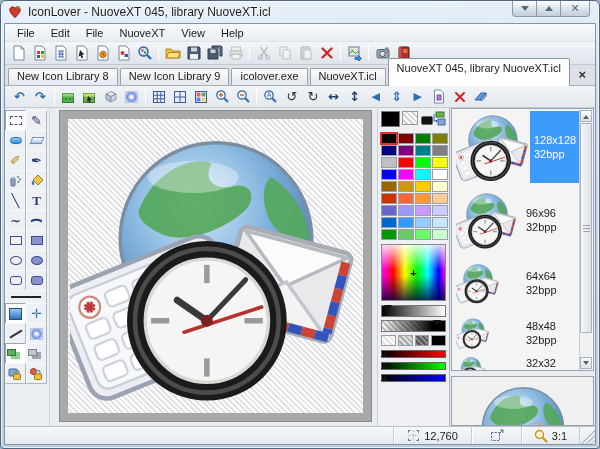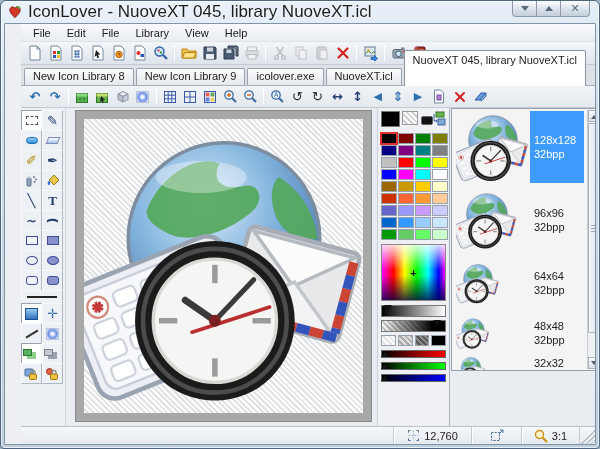--- a/index.html
+++ b/index.html
@@ -3,44 +3,44 @@
 <meta charset="utf-8">
 <style>
   html,body{margin:0;padding:0;width:600px;height:449px;overflow:hidden;
     font-family:"Liberation Sans","DejaVu Sans",sans-serif;font-size:11px;color:#1a1a1a;background:#9fb2c6;}
   *{box-sizing:border-box;}
   .window{position:absolute;inset:0;border:1px solid #4f6680;border-radius:6px 6px 4px 4px;
     background:linear-gradient(178deg,#eaf2fa 0%,#cfdce9 30%,#bccddd 100%);padding:0 3px 3px;overflow:hidden;
     box-shadow:inset 0 0 0 1px rgba(255,255,255,.65);}
   
   .titlebar{height:22px;display:flex;align-items:center;gap:5px;padding:0 3px;position:relative;}
-  .title-text{font-size:17px;color:#1c1c1c;text-shadow:0 0 2px #fff;}
+  .title-text{font-size:12px;color:#1c1c1c;text-shadow:0 0 2px #fff;}
   .winbtns{position:absolute;top:0;right:6px;display:flex;}
   .winbtn{width:25px;height:16px;border:1px solid #8b9aab;border-top:none;margin-left:-1px;
     background:linear-gradient(#fdfeff,#d7dfe8 60%,#c3cedb);display:flex;align-items:center;justify-content:center;color:#444;}
   .winbtn:first-child{border-radius:0 0 0 4px;}
   .winbtn:last-child{border-radius:0 0 4px 0;width:30px;}
   .tri-dn{width:0;height:0;border:4px solid transparent;border-top:5px solid #5a6a7c;margin-top:4px;}
   .tri-up{width:0;height:0;border:4px solid transparent;border-bottom:5px solid #5a6a7c;margin-bottom:4px;}
   .x-glyph{font-size:11px;font-weight:bold;color:#5a6a7c;line-height:1;}
   
-  .client{height:calc(100% - 22px);border:1px solid #8094a8;background:#edeff3;display:flex;flex-direction:column;overflow:hidden;border-radius:1px;padding-left:16px;}
+  .client{height:calc(100% - 22px);border:1px solid #8094a8;background:#edeff3;display:flex;flex-direction:column;overflow:hidden;border-radius:1px;}
   
   .menubar{height:18px;background:linear-gradient(#f8fafc,#e9edf2);border-bottom:1px solid #dfe3e8;display:flex;align-items:center;padding:0 4px;flex:none;}
   .menu-item{padding:1px 8px;cursor:default;}
   
   .toolbar{height:23px;background:linear-gradient(#f3f6f9,#dee4eb);border-bottom:1px solid #c3cad3;display:flex;align-items:center;padding:0 3px;flex:none;}
   .tbtn{width:21px;height:20px;display:flex;align-items:center;justify-content:center;border-radius:2px;}
   .tbtn.dis{opacity:.45;filter:grayscale(.9);}
   .tb-sep{width:1px;height:16px;background:#b6bec8;border-right:1px solid #fff;margin:0 3px;flex:none;}
   
   .tabbar{height:21px;background:#dde1e6;border-bottom:1px solid #a8b1bc;display:flex;align-items:flex-end;padding:0 3px;position:relative;flex:none;}
   .tab{height:17px;line-height:15px;padding:0 8px;background:linear-gradient(#fbfcfd,#e4e8ec);border:1px solid #98a2ae;border-bottom:none;
     border-radius:2px 2px 0 0;margin-right:2px;white-space:nowrap;color:#222;}
-  .tab.active{height:36px;line-height:18px;background:#fff;position:relative;z-index:2;margin-bottom:-1px;border-color:#8a95a3;}
+  .tab.active{height:28px;line-height:18px;background:#fff;position:relative;z-index:2;margin-bottom:-1px;border-color:#8a95a3;}
   .tab-close{position:absolute;right:9px;top:3px;font-size:13px;font-weight:bold;color:#333;line-height:1;}
   
   .editbar{height:22px;background:linear-gradient(#f1f4f7,#e4e9ef);border-bottom:1px solid #c3cad3;display:flex;align-items:center;padding:0 4px;flex:none;}
   .ebtn{width:21px;height:19px;display:flex;align-items:center;justify-content:center;}
   .edit-right{margin-left:auto;margin-right:100px;display:flex;}
   .g{font-family:"DejaVu Sans","DejaVu Sans Mono",sans-serif;font-size:13px;line-height:1;}
   .g.sm{font-size:11px;}
   .c-blue{color:#2f6fb0;} .c-nav{color:#23406e;} .c-gold{color:#b8860b;} .c-blk{color:#333;}
   .bold{font-weight:bold;} .serif{font-family:"Liberation Serif",serif;}
   .rot90{display:inline-block;transform:rotate(90deg);}
@@ -97,21 +97,21 @@
   .a1{background:repeating-linear-gradient(45deg,#fff 0 2px,#e2e2e2 2px 4px);}
   .a2{background:repeating-linear-gradient(45deg,#ddd 0 2px,#aaa 2px 4px);}
   .a3{background:repeating-linear-gradient(45deg,#888 0 2px,#555 2px 4px);}
   .a4{background:#000;}
   .slider{margin-top:4px;height:8px;border:1px solid #666;position:relative;}
   .slr{background:linear-gradient(to right,#000,#f00);}
   .slg{background:linear-gradient(to right,#000,#0f0);}
   .slb{background:linear-gradient(to right,#000,#00f);}
   .smk{position:absolute;left:-1px;top:-4px;width:0;height:0;border:4px solid transparent;border-bottom:6px solid #111;}
   
-  .rightpanel{width:145px;display:flex;flex-direction:row;background:#e9ecf0;flex:none;padding:0 1px;}
+  .rightpanel{width:145px;display:flex;flex-direction:column;background:#e9ecf0;flex:none;padding:0 1px;}
   .fmtlist{position:relative;height:263px;border:1px solid #98a2ae;background:#f4f4f4;overflow:hidden;flex:none;}
   .fmt-item{display:flex;align-items:center;padding-left:4px;position:relative;}
   .fmt-prev{flex:none;}
   .fmt-label{margin-left:auto;margin-right:17px;width:54px;line-height:14px;color:#222;padding:1px 4px;}
   .fmt-item.sel .fmt-label{background:#3d9bfc;color:#fff;height:72px;padding-top:22px;}
   .fmt-item.clip{align-items:flex-start;}
   .fmt-item.clip .fmt-label{margin-top:0;}
   .vscroll{position:absolute;right:1px;top:1px;bottom:1px;width:13px;background:#eef0f2;border-left:1px solid #c8cdd3;}
   .varrow{position:absolute;left:0;width:12px;height:12px;background:linear-gradient(#fafbfc,#dde2e8);border:1px solid #aab2bc;
     display:flex;align-items:center;justify-content:center;}
@@ -220,21 +220,21 @@
         </div>
     </div>
   </div>
 
   <div class="client">
 
     <div class="menubar">
       <span class="menu-item">File</span>
       <span class="menu-item">Edit</span>
       <span class="menu-item">File</span>
-      <span class="menu-item">Library</span>
+      <span class="menu-item">NuoveXT</span>
       <span class="menu-item">View</span>
       <span class="menu-item">Help</span>
     </div>
 
     <div class="toolbar">
       <div class="tbtn">
           <svg width="16" height="16" viewBox="0 0 16 16">
             <path d="M3 1 h7 l3 3 v11 H3 Z" fill="#fff" stroke="#7487a0"></path>
             <path d="M10 1 v3 h3" fill="none" stroke="#7487a0"></path>
           </svg>

